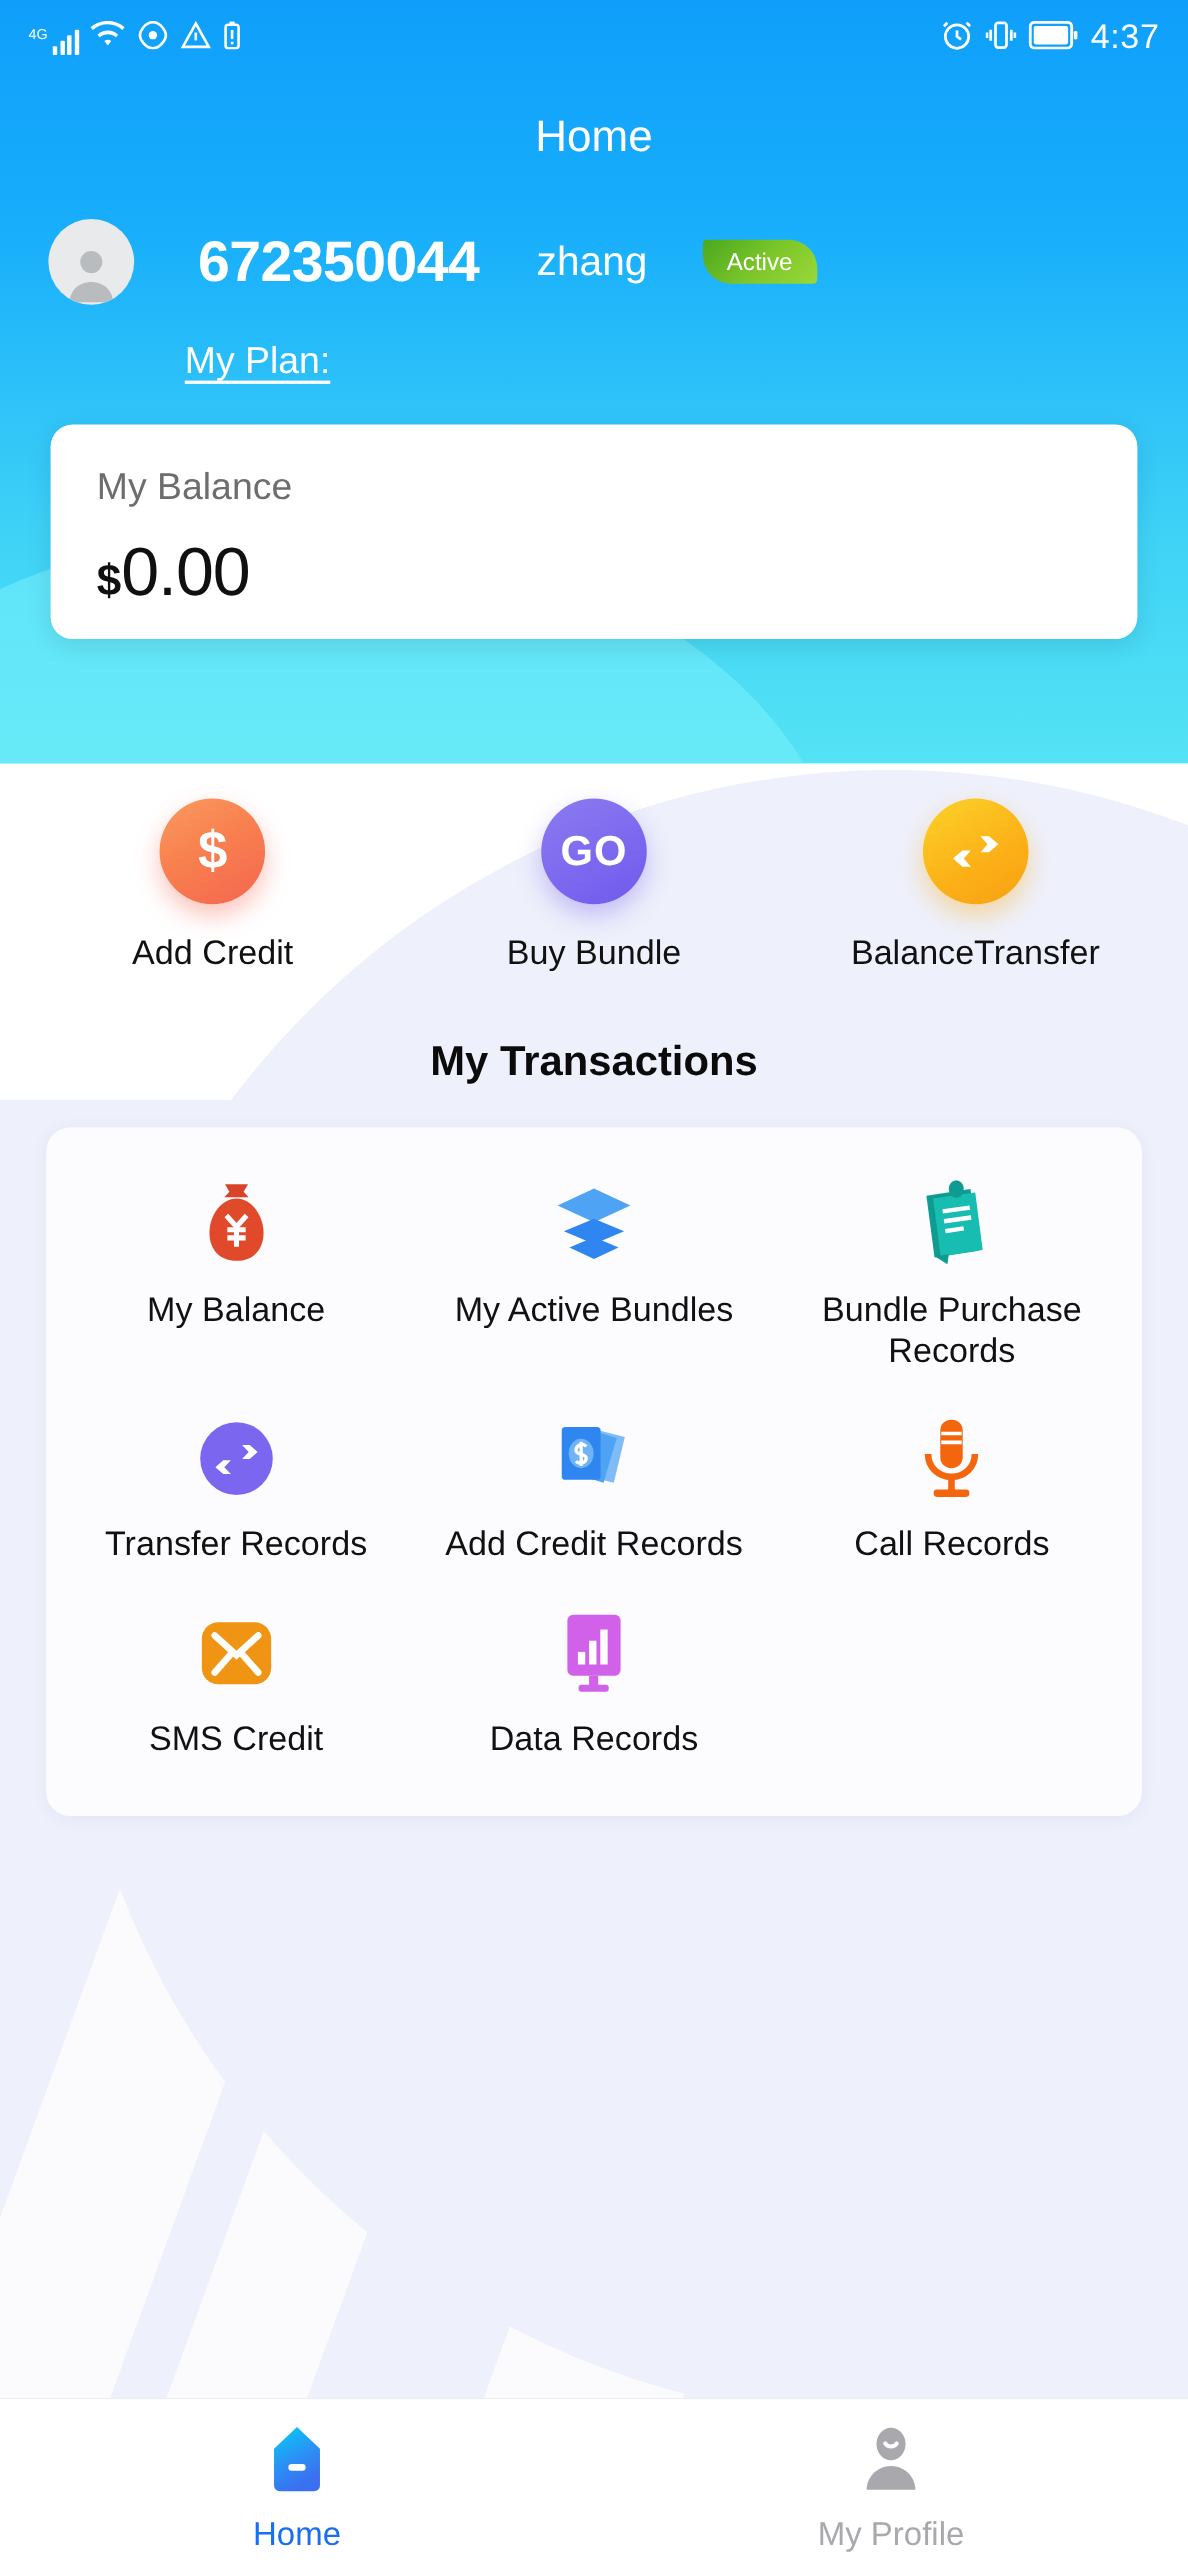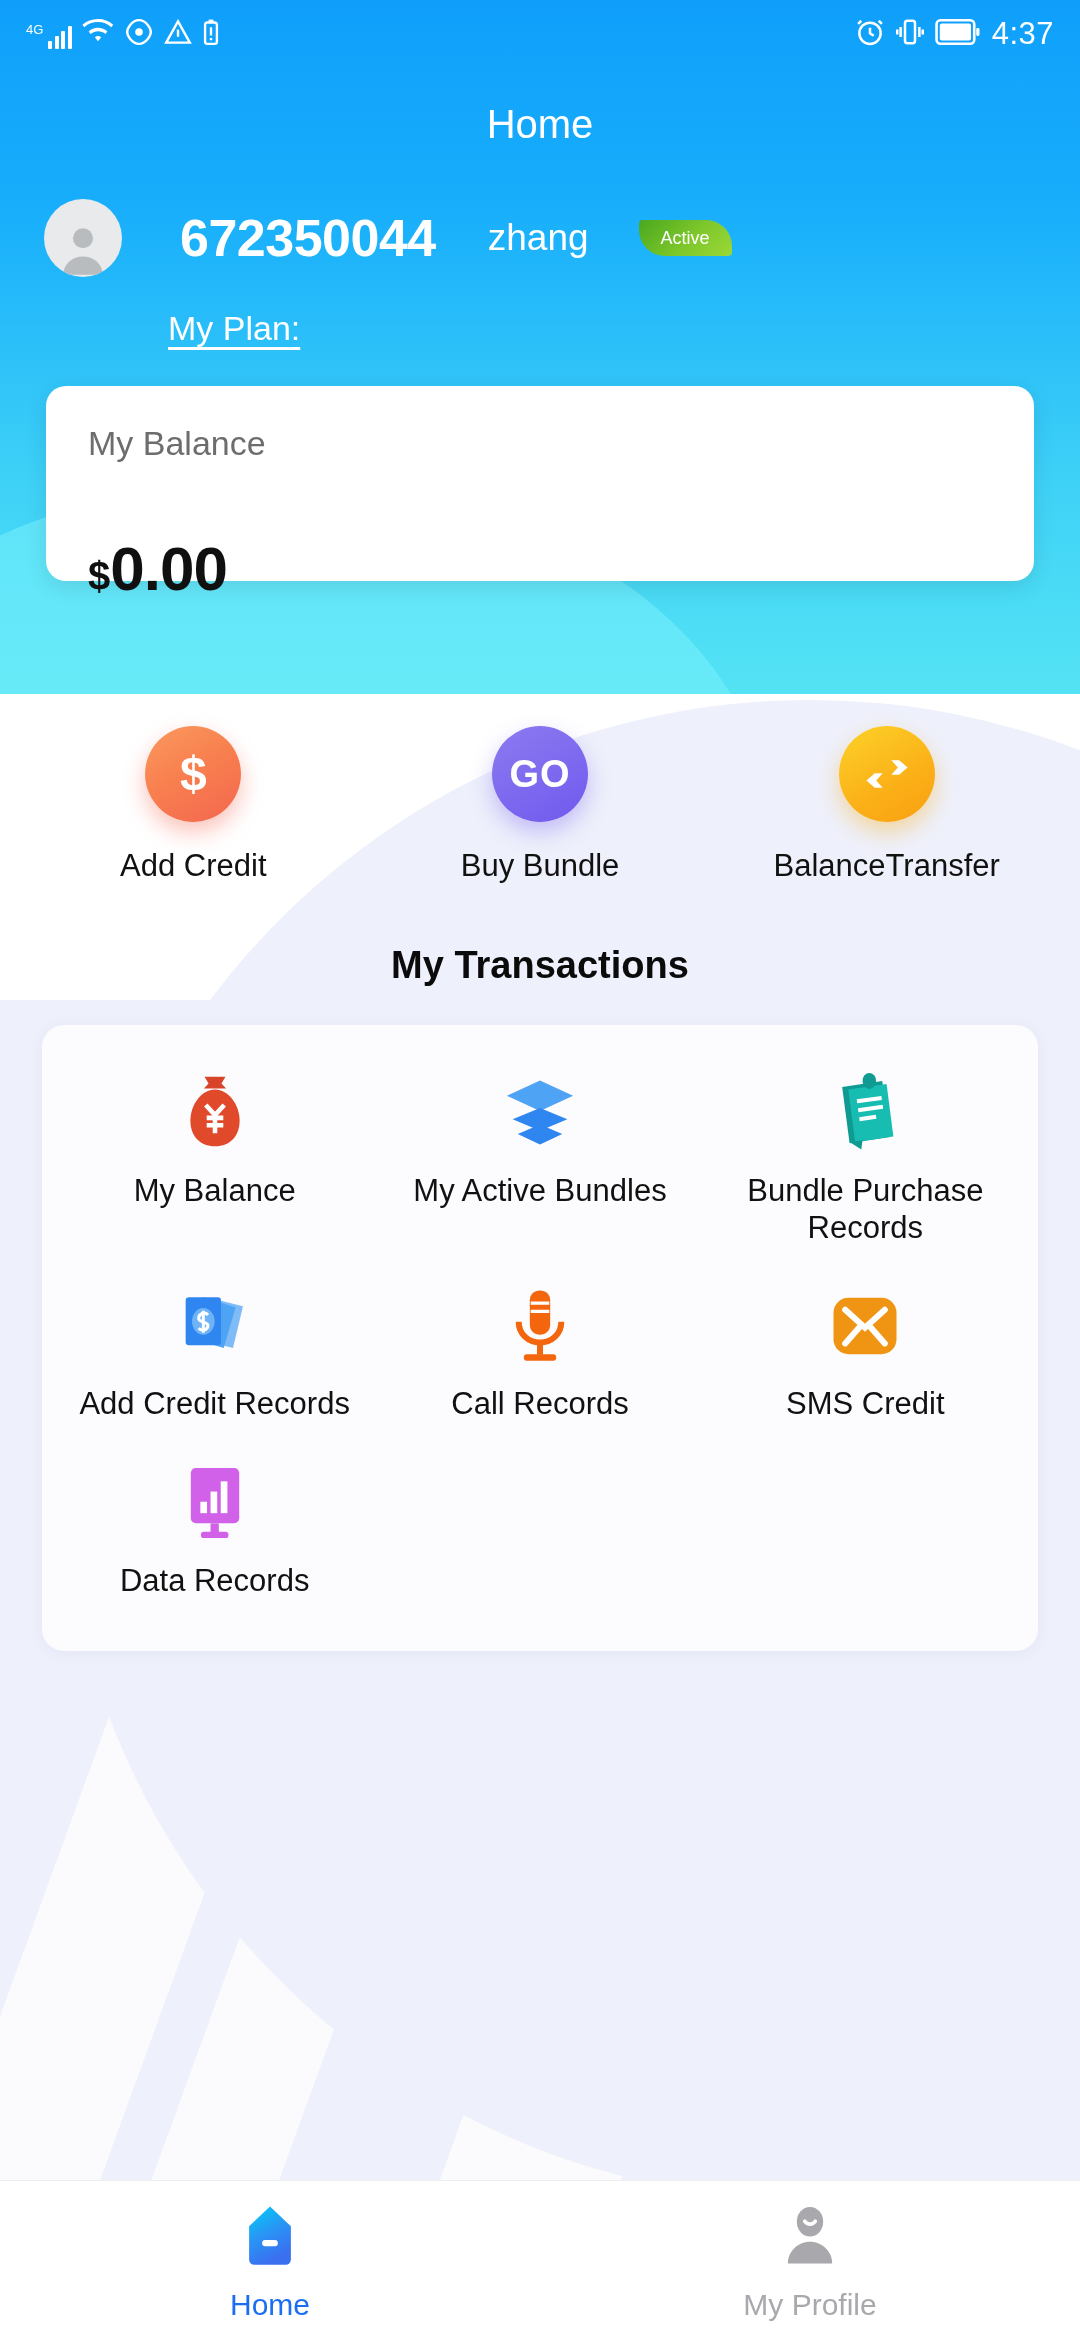--- a/index.html
+++ b/index.html
@@ -77,21 +77,21 @@
   .msisdn{
     color:#fff; font-size:52px; font-weight:700;
     margin-left:32px; letter-spacing:-0.5px;
   }
   .uname{
     color:#fff; font-size:37px; font-weight:400; margin-left:26px;
   }
   .badge-active{
     margin-left:24px;
     background:linear-gradient(135deg,#4aa81e 0%,#7ec72b 55%,#9ad837 100%);
-    color:#fff; font-size:18px;
+    color:#fff; font-size:22px;
     padding:9px 22px;
     border-radius:4px 26px 4px 26px;
     line-height:1;
   }
 
   
   .my-plan{
     position:relative; z-index:4;
     margin-top:32px; padding-left:168px;
     color:#ffffff; font-size:34px;
@@ -107,21 +107,21 @@
     box-shadow:0 6px 22px rgba(0,0,0,0.10);
     padding:38px 42px 40px 42px;
     height:195px;
   }
   .balance-label{ color:#6d6d6d; font-size:34px; }
   .balance-value{
     margin-top:22px; color:#101010;
     font-weight:700; display:flex; align-items:baseline;
   }
   .balance-cur{ font-size:40px; font-weight:700; }
-  .balance-num{ font-size:62px; font-weight:700; letter-spacing:-1px;margin-top:48px; }
+  .balance-num{ font-size:62px; font-weight:400; letter-spacing:-1px; }
 
   
   .quick{
     position:relative; z-index:2;
     display:flex; margin-top:32px; padding:0 20px;
   }
   .quick .q{
     flex:1; display:flex; flex-direction:column; align-items:center;
   }
   .q-circle{
@@ -344,20 +344,30 @@
           <path d="M4.6 4.6 17.6 2.6l2.4 18.2-13 2z" fill="#0f9b92"></path>
           <path d="M6.6 5.4 19 3.6l2.2 17-12.4 1.8z" fill="#18bdb1"></path>
           <ellipse cx="13.4" cy="2.6" rx="2.2" ry="2.6" fill="#0f9b92"></ellipse>
           <path d="M9.4 9.2l8-1.1M9.8 12.1l8-1.1M10.2 15l5.4-0.8" stroke="#fff" stroke-width="1.3"></path>
           <path d="M7 22.4l4.2-0.6-0.4 3z" fill="#0f9b92"></path>
         </svg>
       </div>
       <div class="tx-label">Bundle Purchase Records</div>
     </div>
 
+    <div class="tx-item">
+      <div class="tx-icon">
+        <svg width="72" height="72" viewBox="0 0 24 24">
+          <circle cx="12" cy="12" r="11" fill="#7b67ef"></circle>
+          <path d="M7.5 10h8.2l-2-2.1h2.3l2.4 2.1-2.4 2.1h-2.3l2-2.1z" fill="#fff"></path>
+          <path d="M16.5 14.6H8.3l2 2.1H8l-2.4-2.1L8 12.5h2.3l-2 2.1z" fill="#fff"></path>
+        </svg>
+      </div>
+      <div class="tx-label">Transfer Records</div>
+    </div>
 
     <div class="tx-item">
       <div class="tx-icon">
         <svg width="80" height="76" viewBox="0 0 24 22">
           <path d="M10.5 2.6 20.4 5.1 17.4 17.6 7.5 15.1z" fill="#7fbcf7"></path>
           <path d="M8.4 2.4 18.2 5.4 14.6 17.6 4.8 14.6z" fill="#4fa3f5"></path>
           <rect x="3.2" y="2.4" width="10.6" height="14.4" rx="1" fill="#2f86f0"></rect>
           <ellipse cx="8.5" cy="9.6" rx="3.4" ry="4" fill="#6fb3f7"></ellipse>
           <path d="M8.5 6.4v6.6M9.9 7.7a1.6 1.6 0 0 0-2.8 1c0 1.5 2.8 0.8 2.8 2.2a1.6 1.6 0 0 1-2.8 0.8" stroke="#fff" stroke-width="0.9" fill="none"></path>
         </svg>

